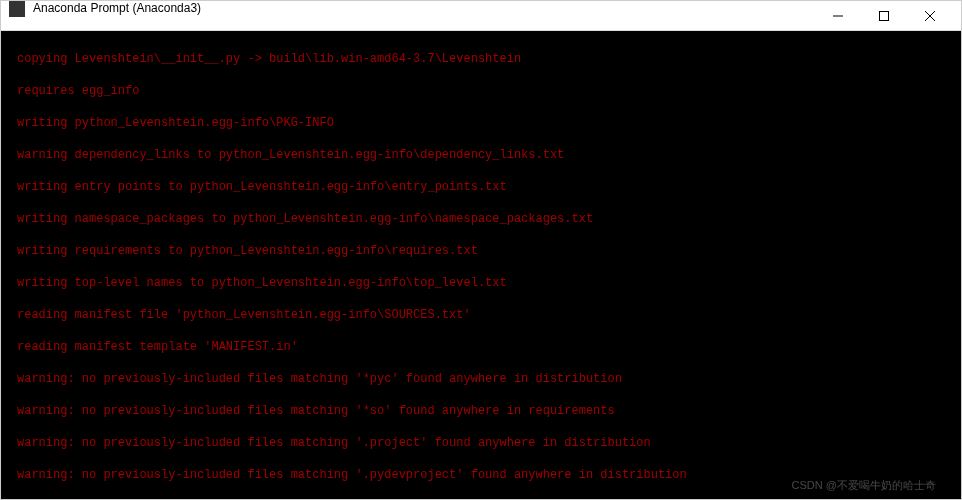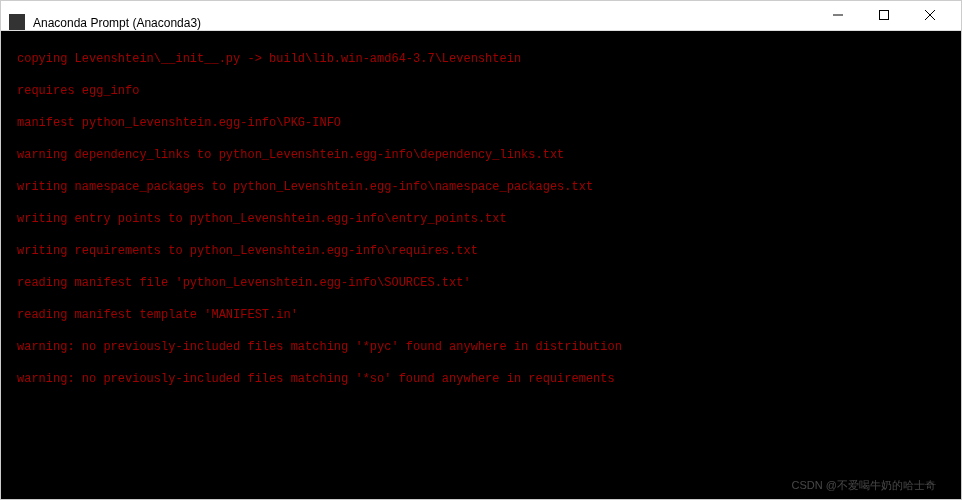--- a/index.html
+++ b/index.html
@@ -15,21 +15,21 @@
     height: 500px;
     border: 1px solid #ccc;
     display: flex;
     flex-direction: column;
     background: #000;
   }
   .titlebar {
     height: 30px;
     background: #fff;
     display: flex;
-    align-items: flex-end;
+    align-items: flex-start;
     padding: 0 8px;
     border-bottom: 1px solid #ddd;
     flex-shrink: 0;
   }
   .title-icon {
     width: 16px; height: 16px;
     background: #333;
     margin-right: 8px;
   }
   .title-text {
@@ -98,29 +98,32 @@
             <line x1="0" y1="0" x2="10" y2="10" stroke="#000" stroke-width="1"></line>
             <line x1="10" y1="0" x2="0" y2="10" stroke="#000" stroke-width="1"></line>
           </svg>
       </div>
     </div>
   </div>
 
   <div class="terminal">
 <div class="line indent">copying Levenshtein\__init__.py -&gt; build\lib.win-amd64-3.7\Levenshtein</div>
 <div class="line indent">requires egg_info</div>
-<div class="line indent">manifest python_Levenshtein.egg-info\PKG-INFO</div>
+<div class="line indent">writing python_Levenshtein.egg-info\PKG-INFO</div>
 <div class="line indent">warning dependency_links to python_Levenshtein.egg-info\dependency_links.txt</div>
+<div class="line indent">writing entry points to python_Levenshtein.egg-info\entry_points.txt</div>
 <div class="line indent">writing namespace_packages to python_Levenshtein.egg-info\namespace_packages.txt</div>
-<div class="line indent">writing entry points to python_Levenshtein.egg-info\entry_points.txt</div>
 <div class="line indent">writing requirements to python_Levenshtein.egg-info\requires.txt</div>
+<div class="line indent">writing top-level names to python_Levenshtein.egg-info\top_level.txt</div>
 <div class="line indent">reading manifest file 'python_Levenshtein.egg-info\SOURCES.txt'</div>
 <div class="line indent">reading manifest template 'MANIFEST.in'</div>
 <div class="line indent">warning: no previously-included files matching '*pyc' found anywhere in distribution</div>
 <div class="line indent">warning: no previously-included files matching '*so' found anywhere in requirements</div>
+<div class="line indent">warning: no previously-included files matching '.project' found anywhere in distribution</div>
+<div class="line indent">warning: no previously-included files matching '.pydevproject' found anywhere in distribution</div>
 
 
 
 
 
 
 
 
 
 

